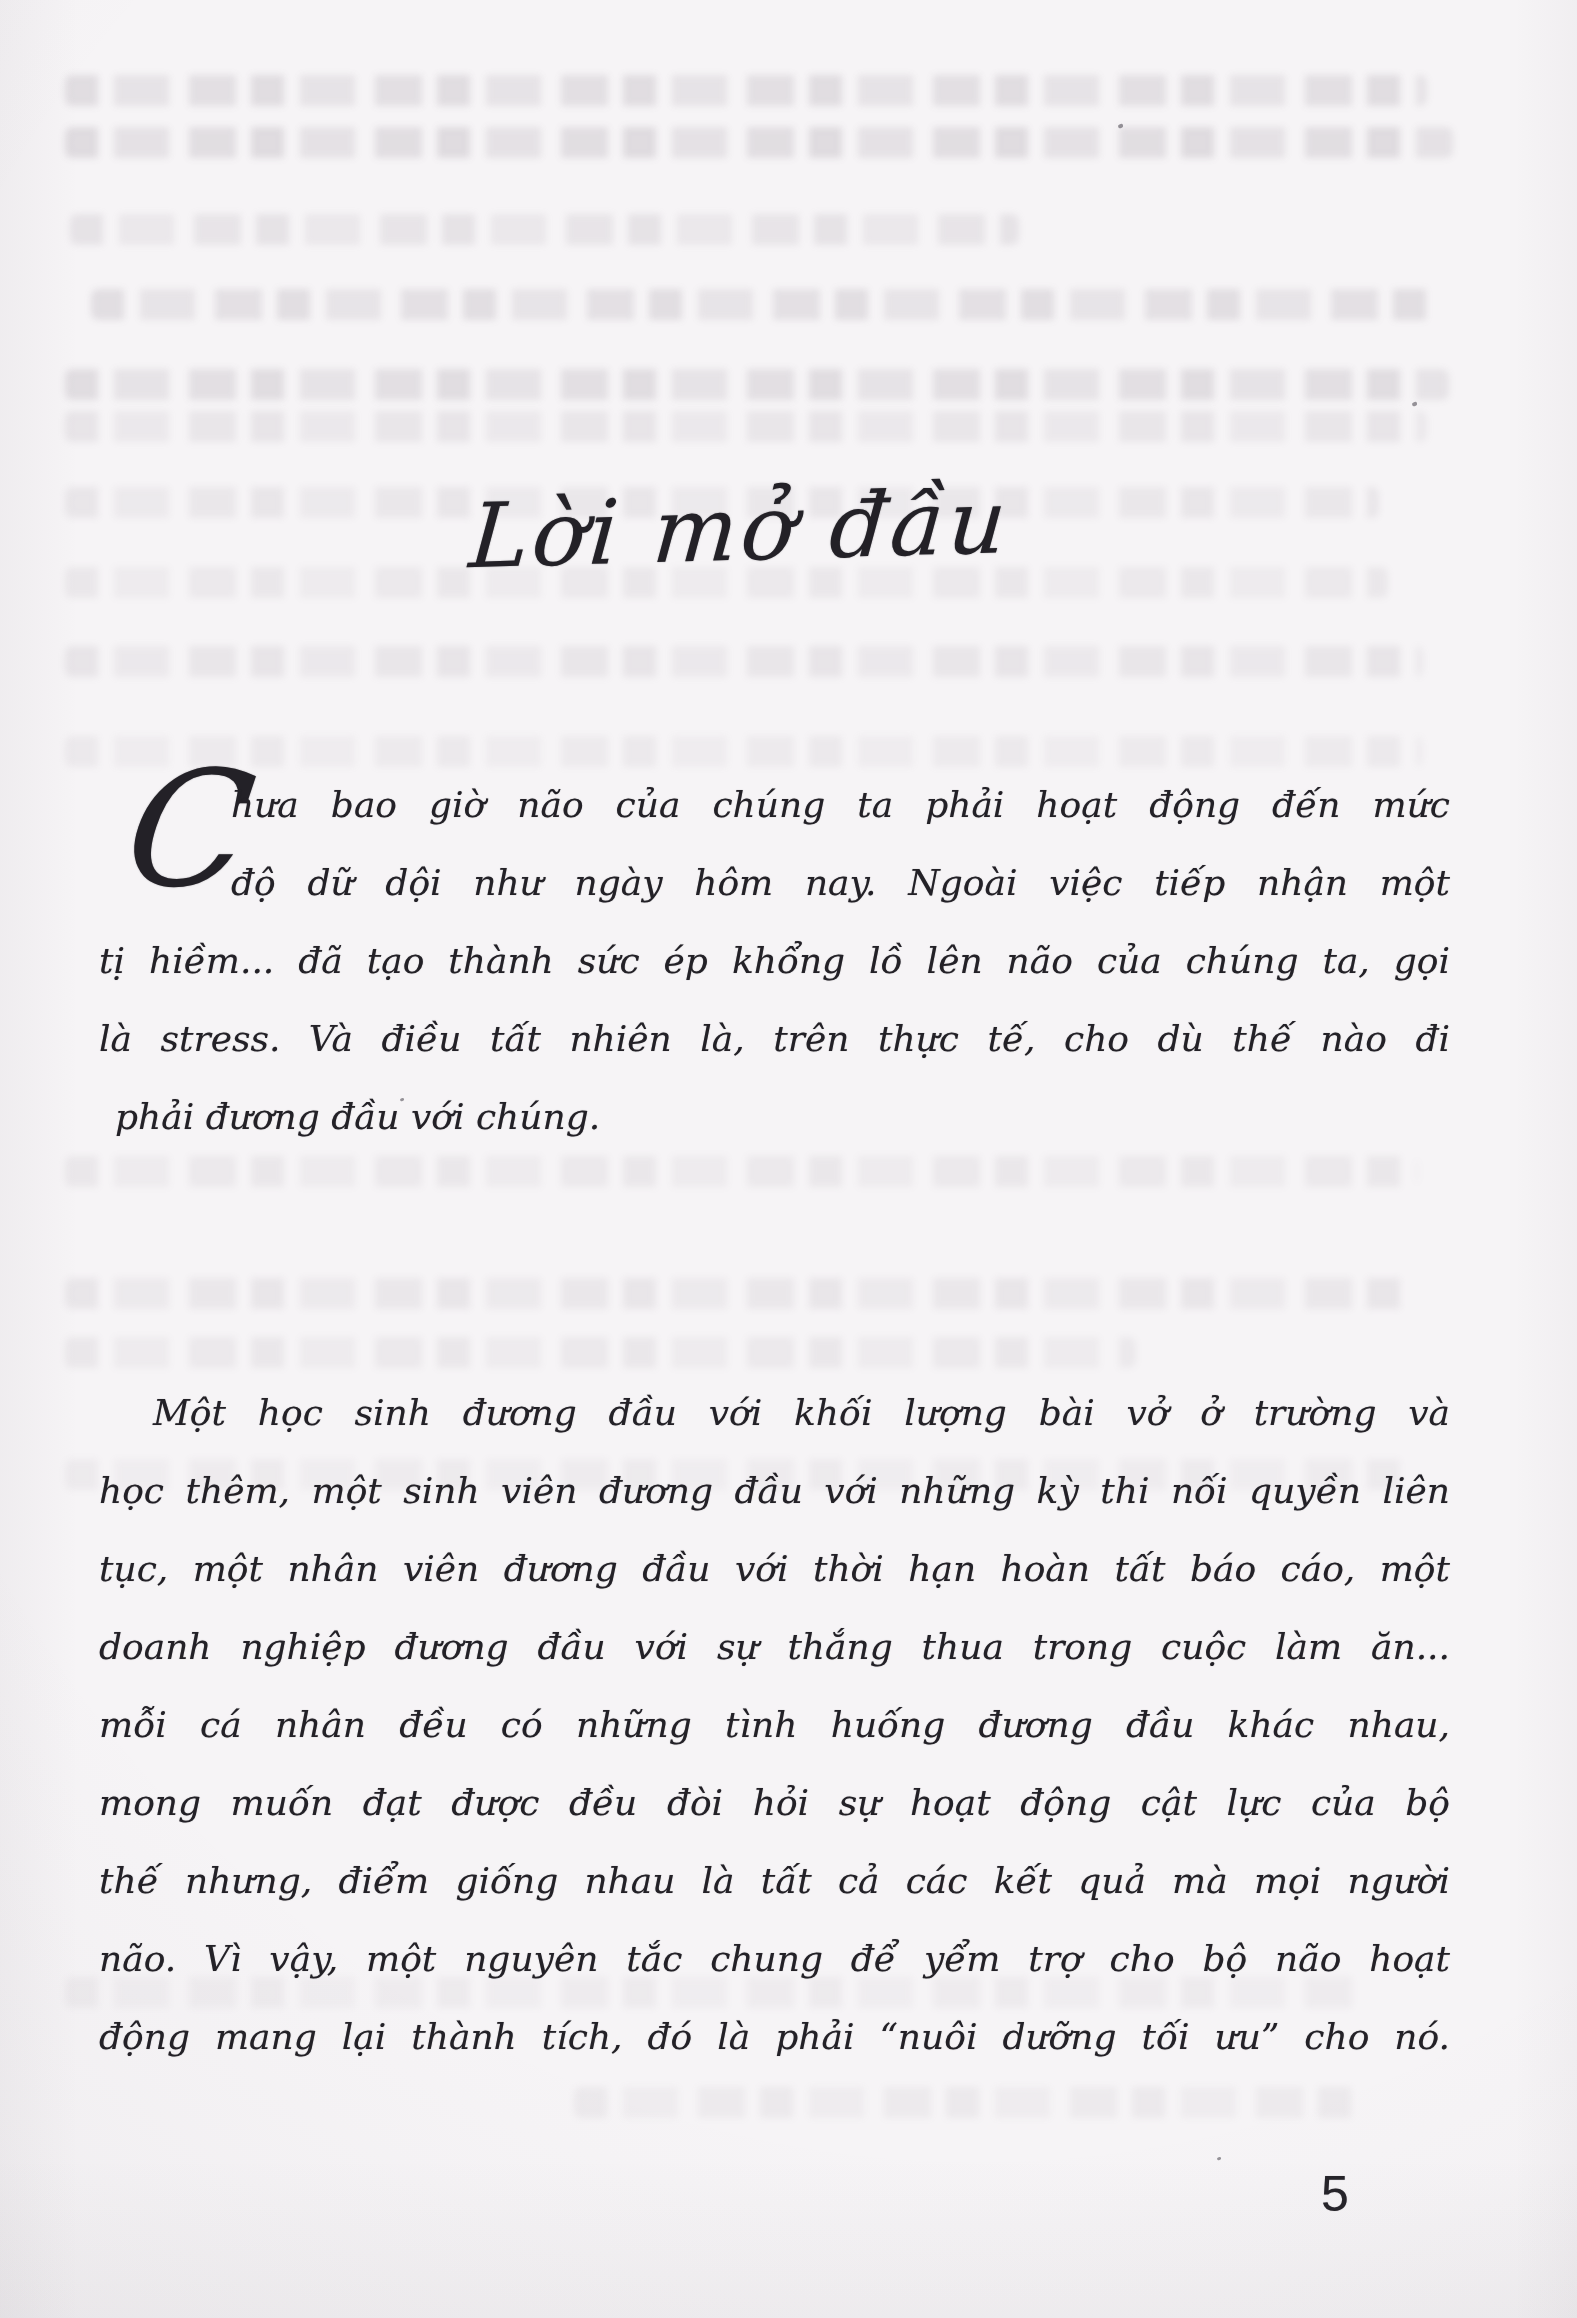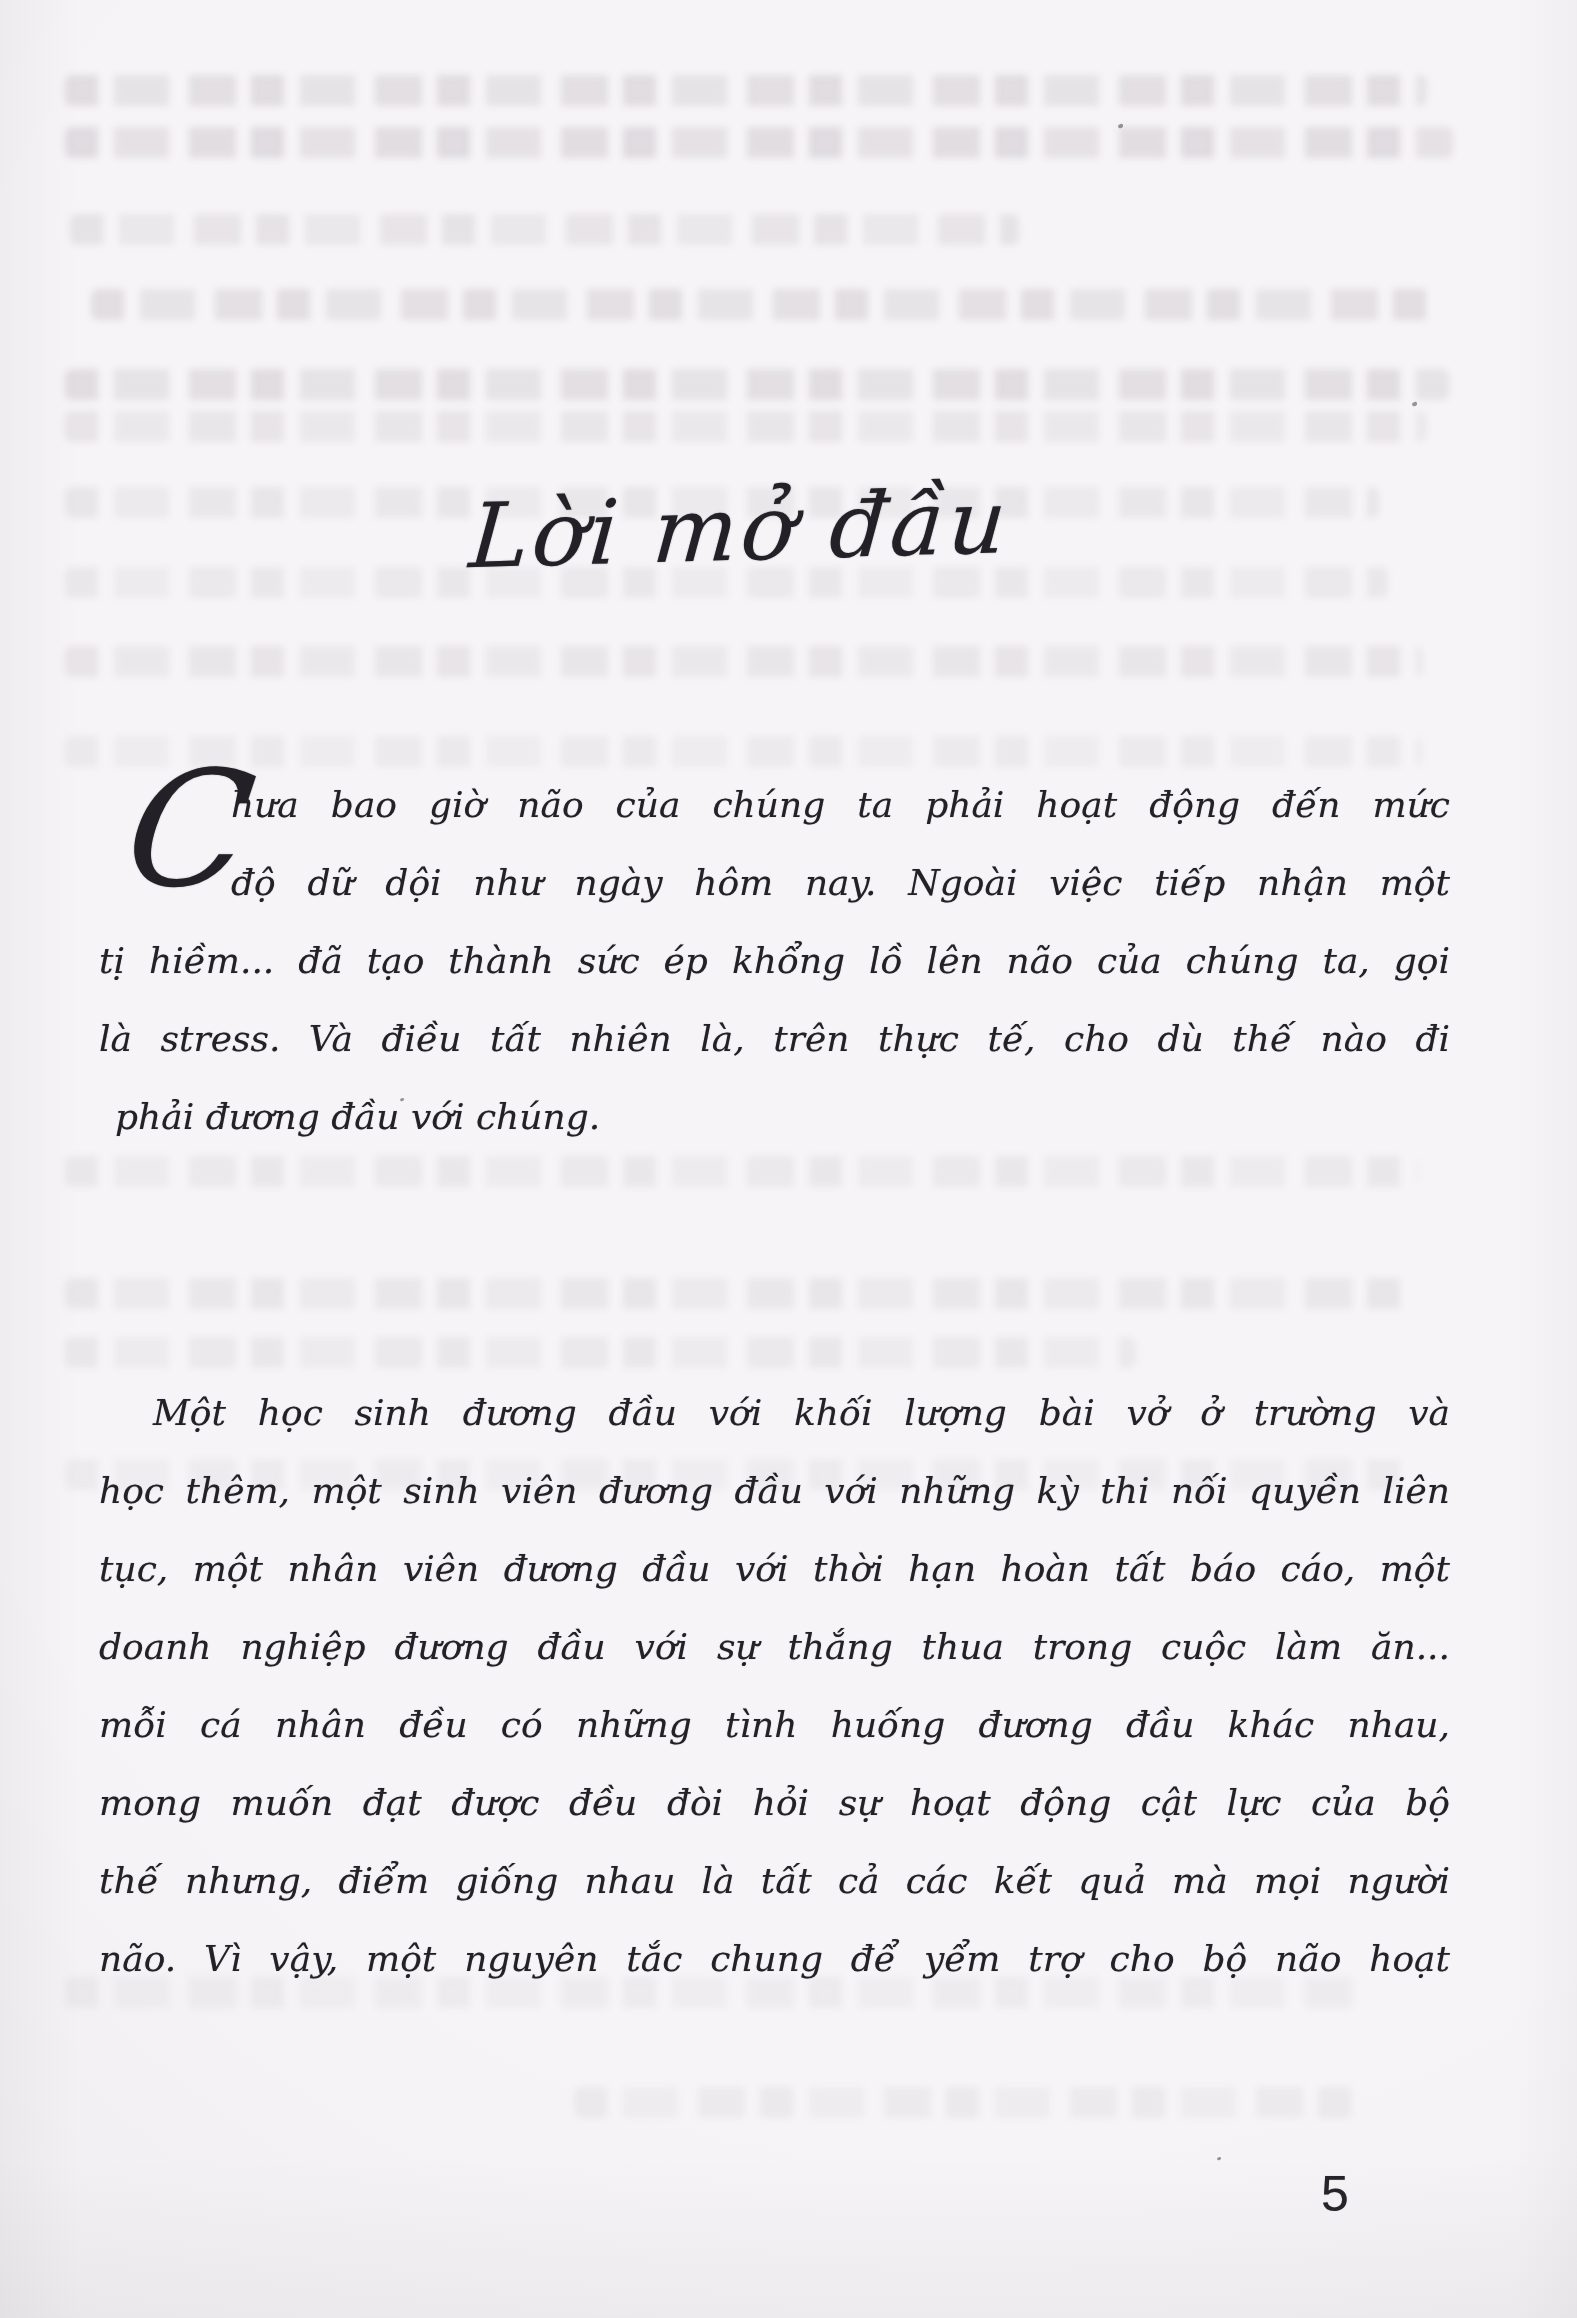--- a/index.html
+++ b/index.html
@@ -105,18 +105,19 @@
     </div>
   <div class="para" id="para2">
       <div class="line">Một học sinh đương đầu với khối lượng bài vở ở trường và</div>
       <div class="line">học thêm, một sinh viên đương đầu với những kỳ thi nối quyền liên</div>
       <div class="line">tục, một nhân viên đương đầu với thời hạn hoàn tất báo cáo, một</div>
       <div class="line">doanh nghiệp đương đầu với sự thắng thua trong cuộc làm ăn...</div>
       <div class="line">mỗi cá nhân đều có những tình huống đương đầu khác nhau,</div>
       <div class="line">mong muốn đạt được đều đòi hỏi sự hoạt động cật lực của bộ</div>
       <div class="line">thế nhưng, điểm giống nhau là tất cả các kết quả mà mọi người</div>
       <div class="line">não. Vì vậy, một nguyên tắc chung để yểm trợ cho bộ não hoạt</div>
+      <div class="line">động mang lại thành tích, đó là phải “nuôi dưỡng tối ưu” cho nó.</div>
     </div>
 
   <div class="pageno">5</div>
 
 </div>
 
 
 </body></html>

